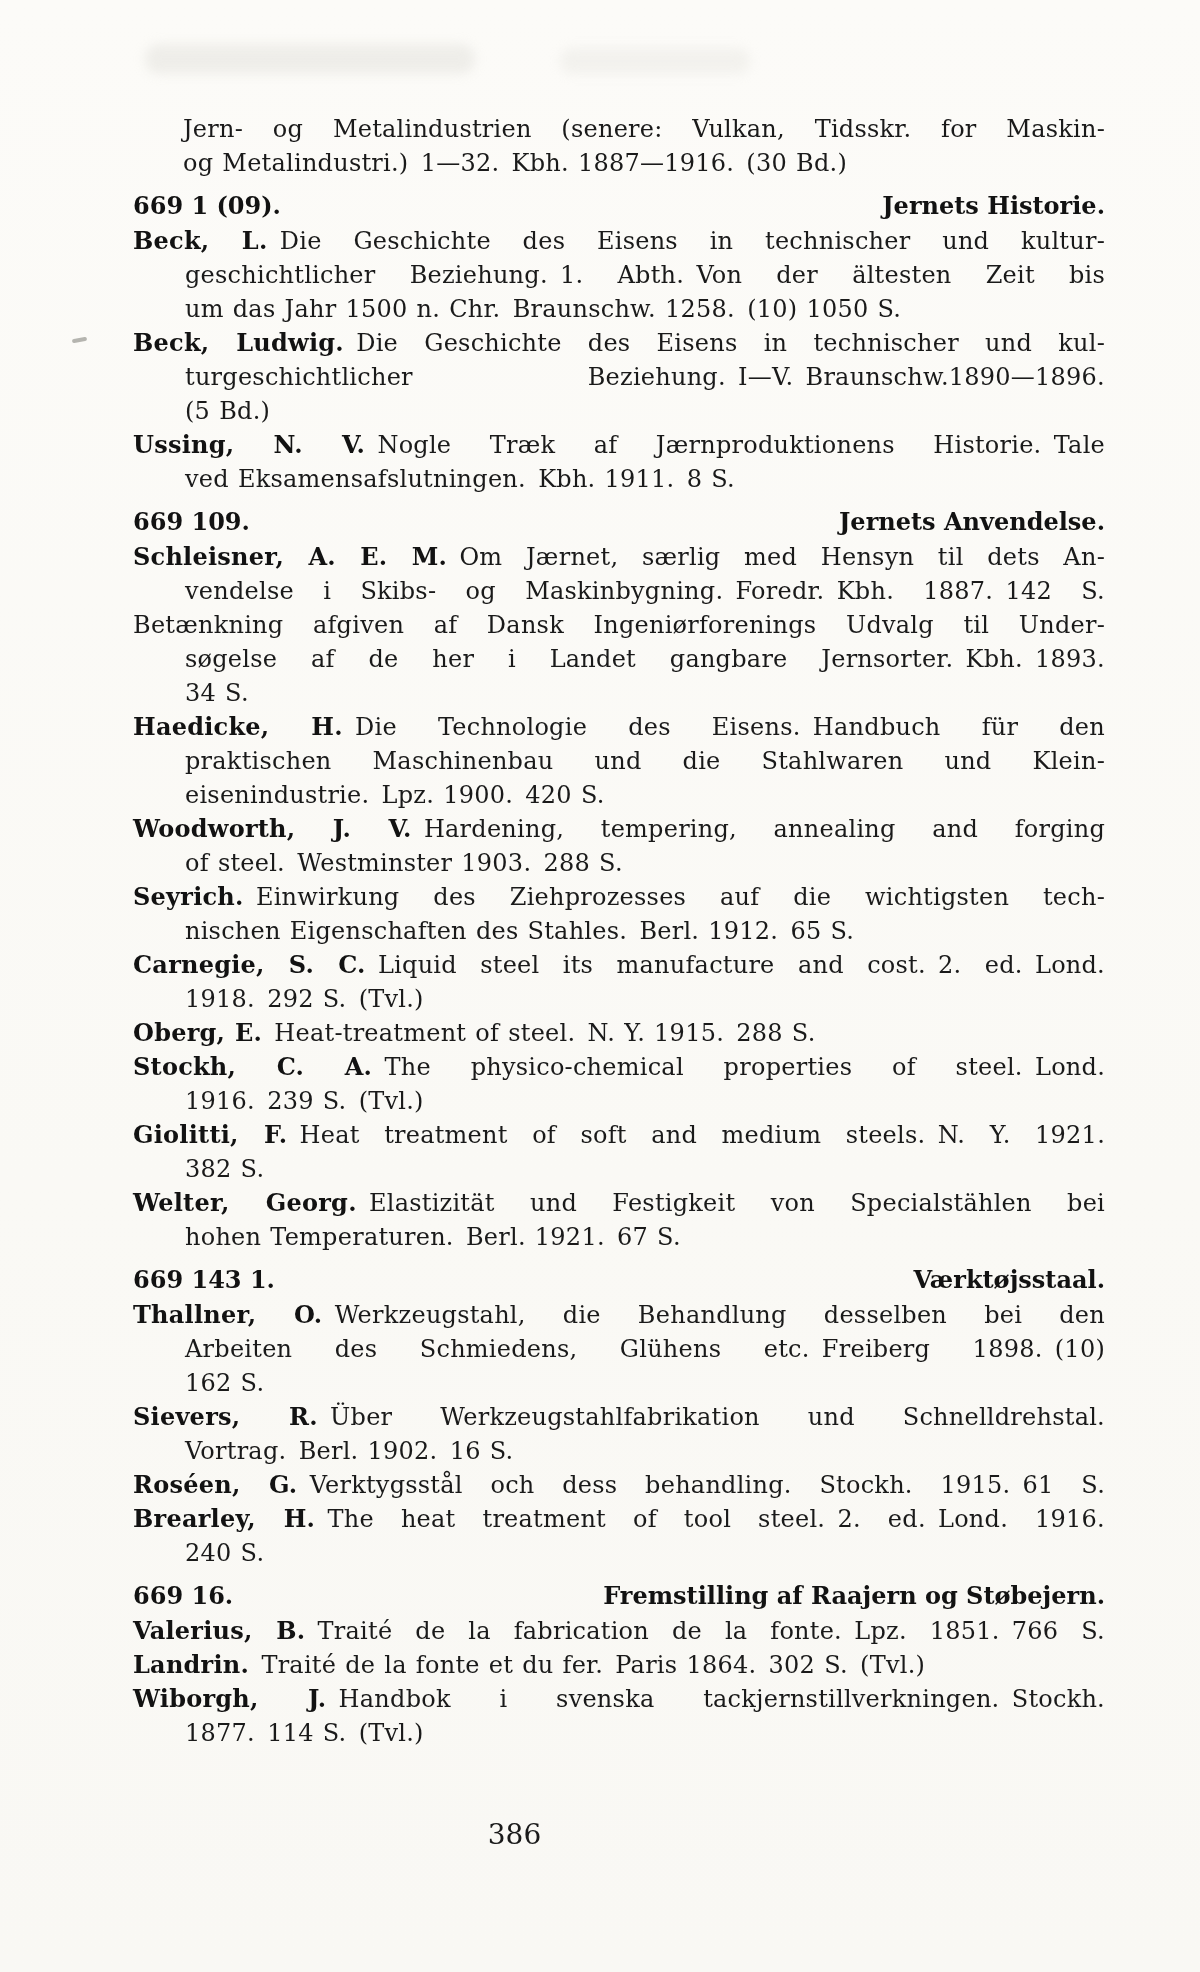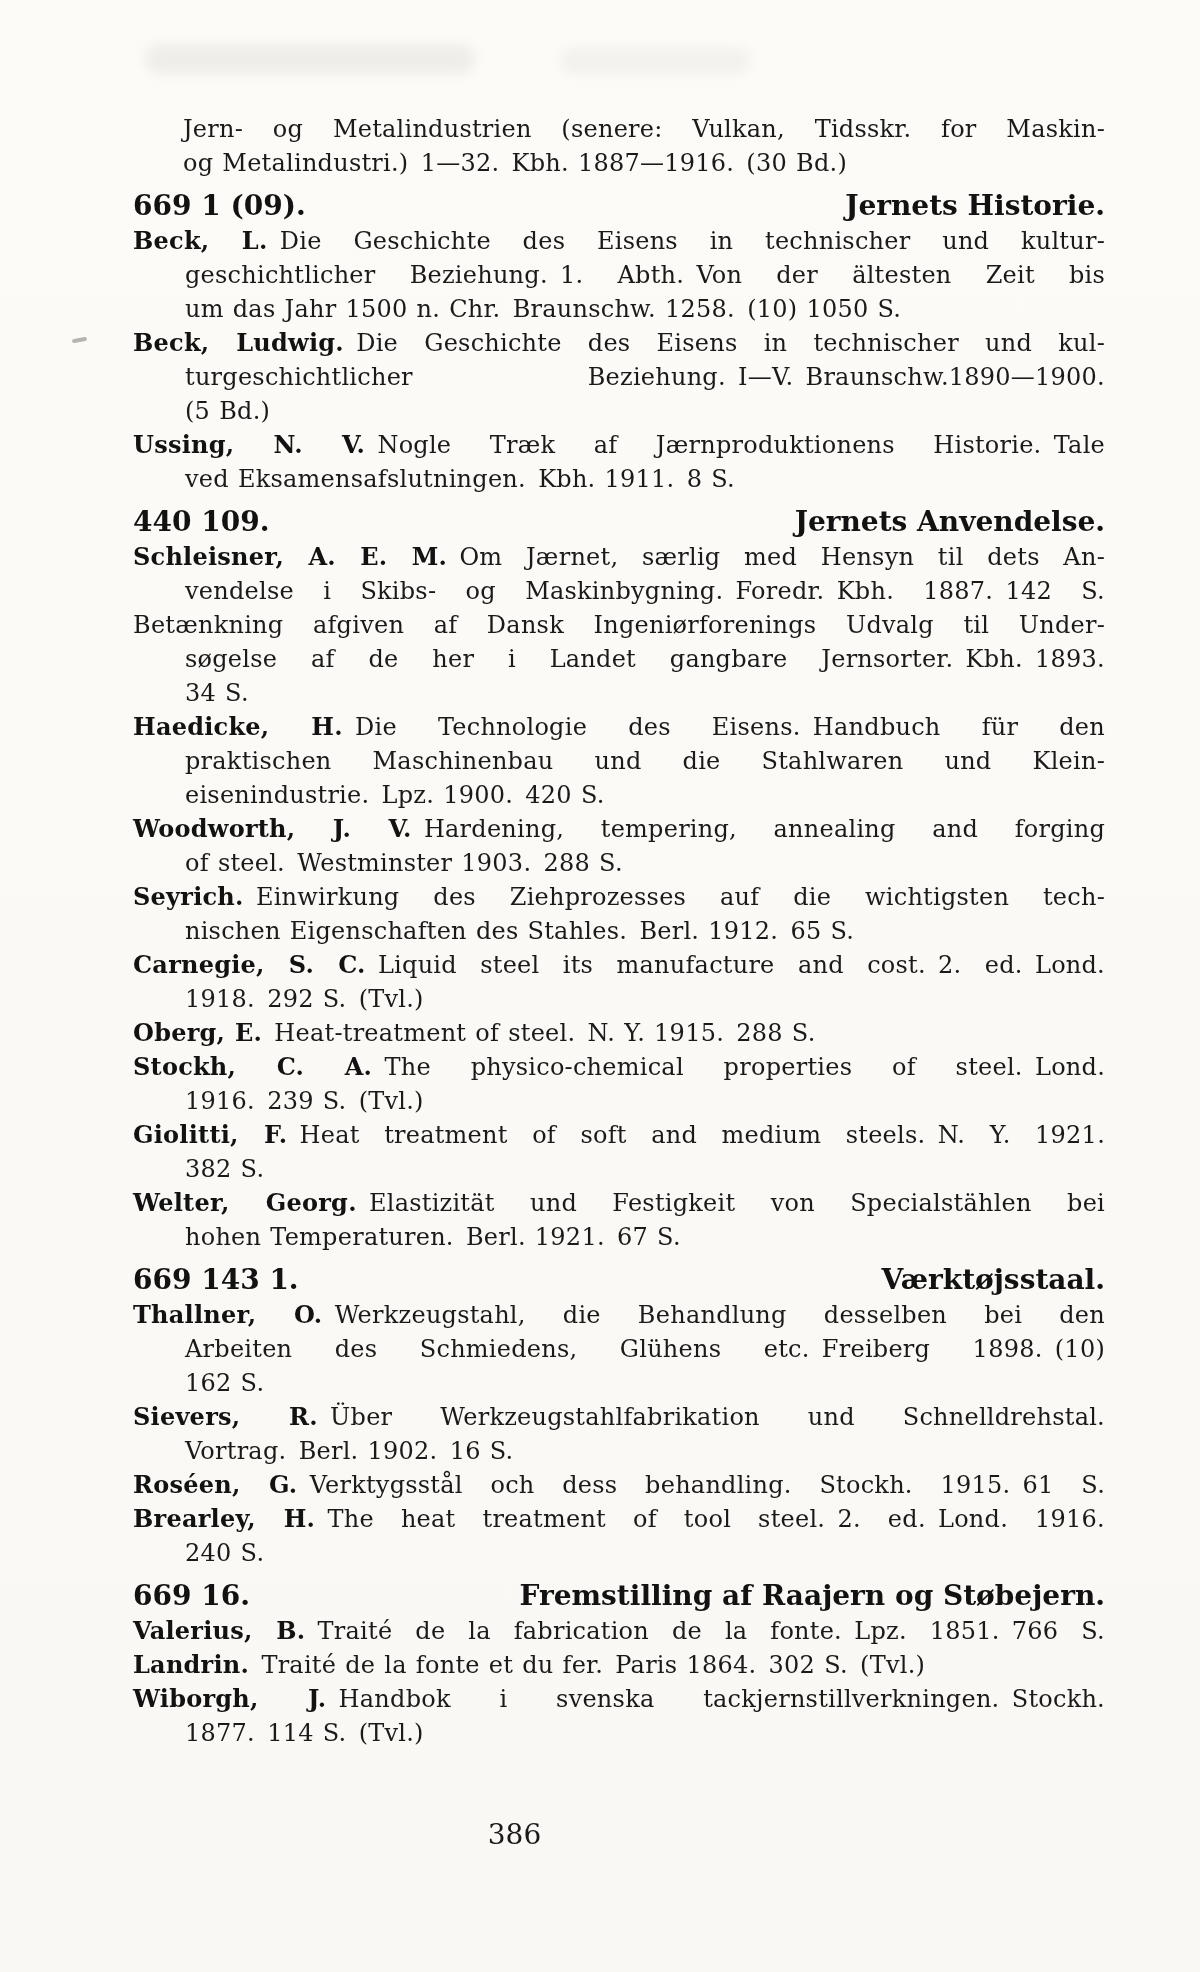--- a/index.html
+++ b/index.html
@@ -70,21 +70,21 @@
   }
   .line.j { text-align-last: justify; }
   .line.i1 { padding-left: 52px; }
   .line.frag { padding-left: 50px; }
   .b { font-weight: bold; color: #121212; margin-top: 41px; }
   .heading {
     display: flex;
     justify-content: space-between;
     font-weight: bold;
     color: #121212;
-    font-size: 28px;
+    font-size: 24px;
     line-height: 34px;
     margin-top: 9px;
     margin-bottom: 1px;
   }
   .pagenum {
     position: absolute;
     top: 1818px;
     left: 0;
     width: 1029px;
     text-align: center;
@@ -104,26 +104,26 @@
       <div class="line j frag">Jern- og Metalindustrien (senere: Vulkan, Tidsskr. for Maskin-</div>
       <div class="line frag">og Metalindustri.) 1—32. Kbh. 1887—1916. (30 Bd.)</div>
       <div class="heading">
         <span>669 1 (09).</span>
         <span>Jernets Historie.</span>
       </div>
       <div class="line j"><span class="b">Beck, L.</span> Die Geschichte des Eisens in technischer und kultur-</div>
       <div class="line j i1">geschichtlicher Beziehung. 1. Abth. Von der ältesten Zeit bis</div>
       <div class="line i1">um das Jahr 1500 n. Chr. Braunschw. 1258. (10) 1050 S.</div>
       <div class="line j"><span class="b">Beck, Ludwig.</span> Die Geschichte des Eisens in technischer und kul-</div>
-      <div class="line j i1">turgeschichtlicher Beziehung. I—V. Braunschw.1890—1900.</div>
+      <div class="line j i1">turgeschichtlicher Beziehung. I—V. Braunschw.1890—1896.</div>
       <div class="line i1">(5 Bd.)</div>
       <div class="line j"><span class="b">Ussing, N. V.</span> Nogle Træk af Jærnproduktionens Historie. Tale</div>
       <div class="line i1">ved Eksamensafslutningen. Kbh. 1911. 8 S.</div>
       <div class="heading">
-        <span>440 109.</span>
+        <span>669 109.</span>
         <span>Jernets Anvendelse.</span>
       </div>
       <div class="line j"><span class="b">Schleisner, A. E. M.</span> Om Jærnet, særlig med Hensyn til dets An-</div>
       <div class="line j i1">vendelse i Skibs- og Maskinbygning. Foredr. Kbh. 1887. 142 S.</div>
       <div class="line j">Betænkning afgiven af Dansk Ingeniørforenings Udvalg til Under-</div>
       <div class="line j i1">søgelse af de her i Landet gangbare Jernsorter. Kbh. 1893.</div>
       <div class="line i1">34 S.</div>
       <div class="line j"><span class="b">Haedicke, H.</span> Die Technologie des Eisens. Handbuch für den</div>
       <div class="line j i1">praktischen Maschinenbau und die Stahlwaren und Klein-</div>
       <div class="line i1">eisenindustrie. Lpz. 1900. 420 S.</div>

